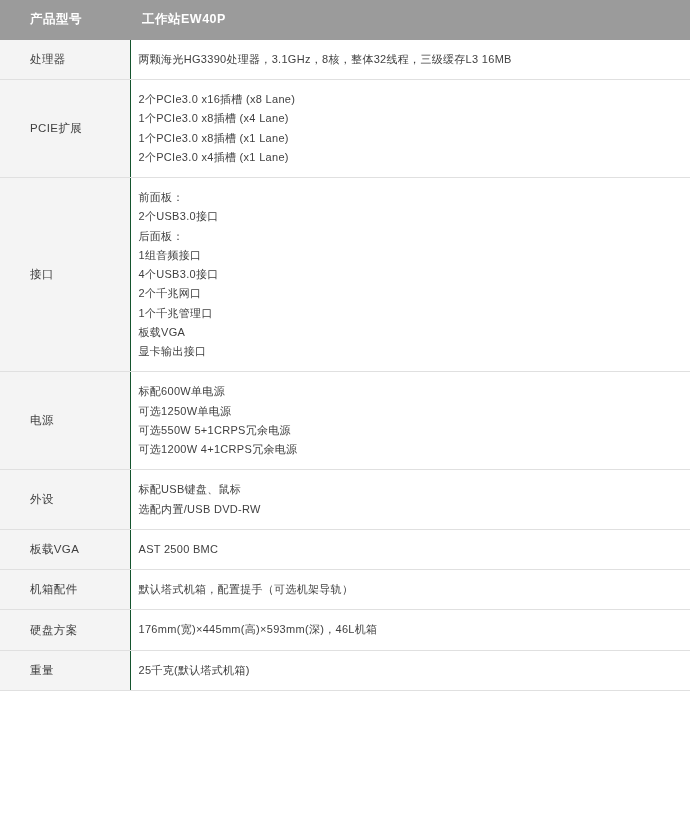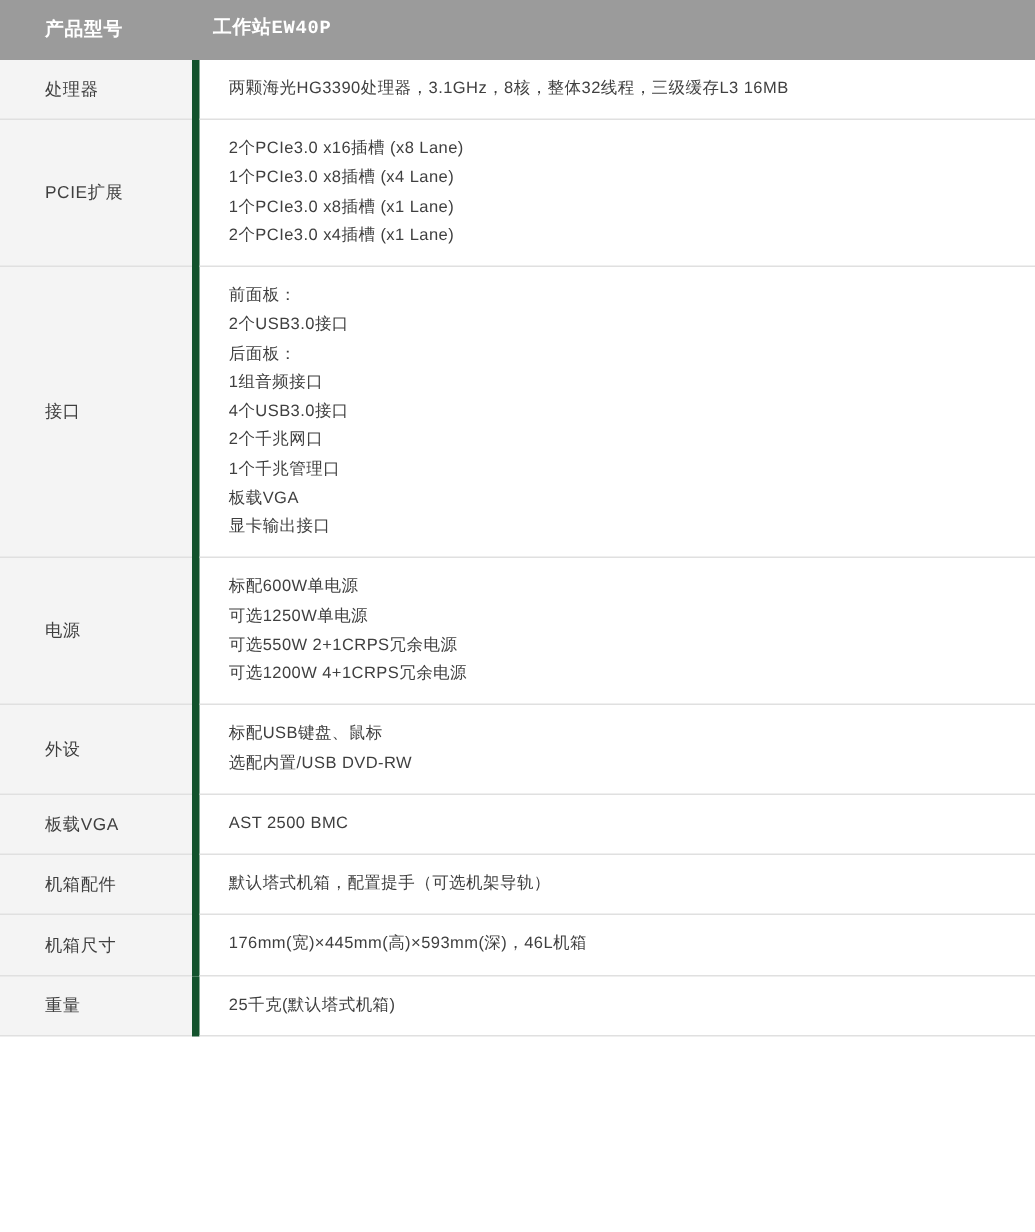--- a/index.html
+++ b/index.html
@@ -22,46 +22,45 @@
   .spec-table col.value-col { width: 560px; }
 
   .spec-table tr.header-row td {
     background: #9b9b9b;
     color: #ffffff;
     font-size: 12.5px;
     font-weight: bold;
     letter-spacing: 0.5px;
     padding: 9px 0 9px 0;
     border: none;
-    font-family: Liberation Mono, monospace;
   }
   .spec-table tr.header-row td.label-cell {
     padding-left: 30px;
   }
   .spec-table tr.header-row td.value-cell {
     padding-left: 12px;
   }
 
   .spec-table td {
     vertical-align: middle;
     border-bottom: 1px solid #e0e0e0;
   }
   .label-cell {
     background: #f4f4f4;
     font-size: 11.5px;
     color: #3f3f3f;
     padding: 10px 6px 10px 30px;
     letter-spacing: 0.4px;
-    border-right: 5px solid #14532d;
+    border-right: 1px solid #14532d;
   }
   .value-cell {
     background: #ffffff;
     font-size: 11px;
     color: #3f3f3f;
-    padding: 10px 10px 10px 20px;
+    padding: 10px 10px 10px 8px;
     line-height: 1.75;
     letter-spacing: 0.3px;
   }
   .value-cell .line {
     display: block;
     white-space: nowrap;
   }
   .spec-table tr:last-child td {
     border-bottom: 1px solid #e0e0e0;
   }
@@ -106,21 +105,21 @@
           <span class="line">1个千兆管理口</span>
           <span class="line">板载VGA</span>
           <span class="line">显卡输出接口</span>
         </td>
       </tr>
       <tr class="spec-row">
         <td class="label-cell">电源</td>
         <td class="value-cell">
           <span class="line">标配600W单电源</span>
           <span class="line">可选1250W单电源</span>
-          <span class="line">可选550W 2+1CRPS冗余电源</span>
+          <span class="line">可选550W 5+1CRPS冗余电源</span>
           <span class="line">可选1200W 4+1CRPS冗余电源</span>
         </td>
       </tr>
       <tr class="spec-row">
         <td class="label-cell">外设</td>
         <td class="value-cell">
           <span class="line">标配USB键盘、鼠标</span>
           <span class="line">选配内置/USB DVD-RW</span>
         </td>
       </tr>
@@ -130,21 +129,21 @@
           <span class="line">AST 2500 BMC</span>
         </td>
       </tr>
       <tr class="spec-row">
         <td class="label-cell">机箱配件</td>
         <td class="value-cell">
           <span class="line">默认塔式机箱，配置提手（可选机架导轨）</span>
         </td>
       </tr>
       <tr class="spec-row">
-        <td class="label-cell">机箱尺寸</td>
+        <td class="label-cell">硬盘方案</td>
         <td class="value-cell">
           <span class="line">176mm(宽)×445mm(高)×593mm(深)，46L机箱</span>
         </td>
       </tr>
       <tr class="spec-row">
         <td class="label-cell">重量</td>
         <td class="value-cell">
           <span class="line">25千克(默认塔式机箱)</span>
         </td>
       </tr>

